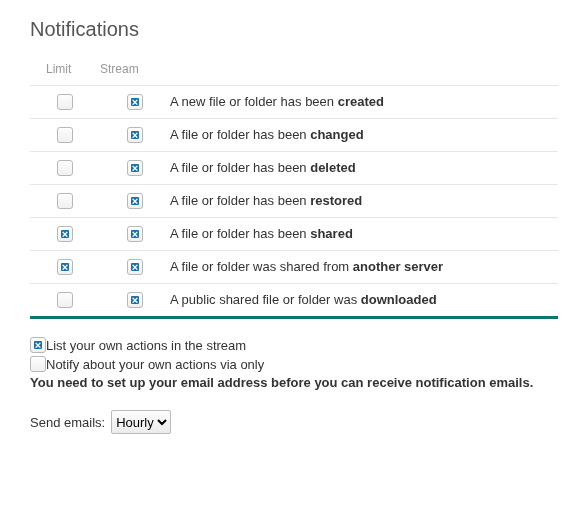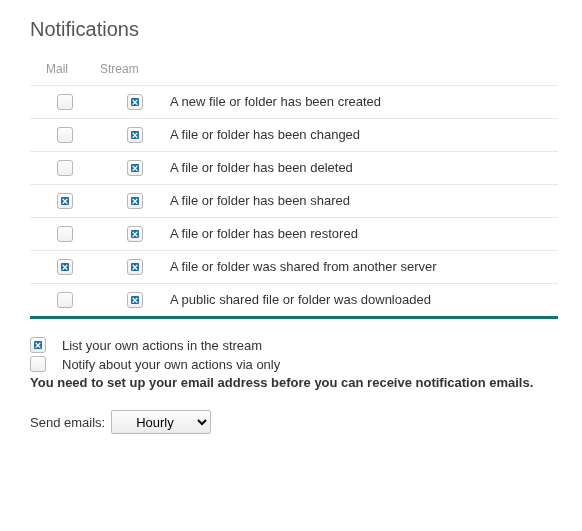--- a/index.html
+++ b/index.html
@@ -27,21 +27,21 @@
     vertical-align:middle;
     height:32px;
   }
   table.grid tr.hdr td,table.grid tr.hdr th{border-top:none;color:#999;font-weight:400;font-size:12px;text-align:left}
   table.grid tr:last-child td{border-bottom:3px solid #0f766e}
   col.c-mail{width:70px}
   col.c-stream{width:70px}
   td.cell-chk{text-align:center}
   td.cell-desc{font-size:13px;color:#333;line-height:1.35;padding-right:4px}
   td.cell-desc .muted{color:#aaa}
-  td.cell-desc b{font-weight:400}
+  td.cell-desc b{font-weight:700}
 
   
   .chk{
     display:inline-block;
     width:14px;height:14px;
     border:1px solid #b7b7b7;
     border-radius:3px;
     background:linear-gradient(#fdfdfd,#f0f0f0);
     box-shadow:inset 0 1px 0 #fff;
     position:relative;
@@ -61,73 +61,73 @@
     left:0;right:0;top:-1px;
     text-align:center;
     color:#fff;
     font-size:11px;
     font-weight:700;
     z-index:2;
     line-height:16px;
   }
 
   .below{margin-top:18px}
-  .opt-row{display:flex;align-items:center;gap:16px;margin:3px 0;font-size:13px;color:#333}
+  .opt-row{display:flex;align-items:center;gap:0;margin:3px 0;font-size:13px;color:#333}
   .warn{font-weight:700;font-size:13px;color:#333}
   .send-row{margin-top:20px;display:flex;align-items:center;gap:6px;font-size:13px}
   select{
     font-size:13px;
-    padding:2px 20px;
+    padding:2px 0;
     border:1px solid #bbb;
     background:linear-gradient(#fdfdfd,#ececec);
     border-radius:2px;
     height:24px;
   }
 </style>
 </head>
 <body>
 
 <h2>Notifications</h2>
 
 <table class="grid">
   <colgroup>
       <col class="c-mail">
       <col class="c-stream">
       <col>
     </colgroup>
   <tbody id="grid-body">
     <tr class="hdr">
-      <th style="padding-left:16px">Mail</th>
+      <th style="padding-left:16px">Limit</th>
       <th>Stream</th>
       <th></th>
     </tr>
   <tr>
         <td class="cell-chk"><span class="chk"></span></td>
         <td class="cell-chk"><span class="chk on"></span></td>
         <td class="cell-desc"><span>A new file or folder has been </span><b>created</b></td>
       </tr>
       <tr>
         <td class="cell-chk"><span class="chk"></span></td>
         <td class="cell-chk"><span class="chk on"></span></td>
         <td class="cell-desc"><span>A file or folder has been </span><b>changed</b></td>
       </tr>
       <tr>
         <td class="cell-chk"><span class="chk"></span></td>
         <td class="cell-chk"><span class="chk on"></span></td>
         <td class="cell-desc"><span>A file or folder has been </span><b>deleted</b></td>
       </tr>
       <tr>
+        <td class="cell-chk"><span class="chk"></span></td>
+        <td class="cell-chk"><span class="chk on"></span></td>
+        <td class="cell-desc"><span>A file or folder has been </span><b>restored</b></td>
+      </tr>
+      <tr>
         <td class="cell-chk"><span class="chk on"></span></td>
         <td class="cell-chk"><span class="chk on"></span></td>
         <td class="cell-desc"><span>A file or folder has been </span><b>shared</b></td>
-      </tr>
-      <tr>
-        <td class="cell-chk"><span class="chk"></span></td>
-        <td class="cell-chk"><span class="chk on"></span></td>
-        <td class="cell-desc"><span>A file or folder has been </span><b>restored</b></td>
       </tr>
       <tr>
         <td class="cell-chk"><span class="chk on"></span></td>
         <td class="cell-chk"><span class="chk on"></span></td>
         <td class="cell-desc"><span>A file or folder was shared from </span><b>another server</b></td>
       </tr>
       <tr>
         <td class="cell-chk"><span class="chk"></span></td>
         <td class="cell-chk"><span class="chk on"></span></td>
         <td class="cell-desc"><span>A public shared file or folder was </span><b>downloaded</b></td>

